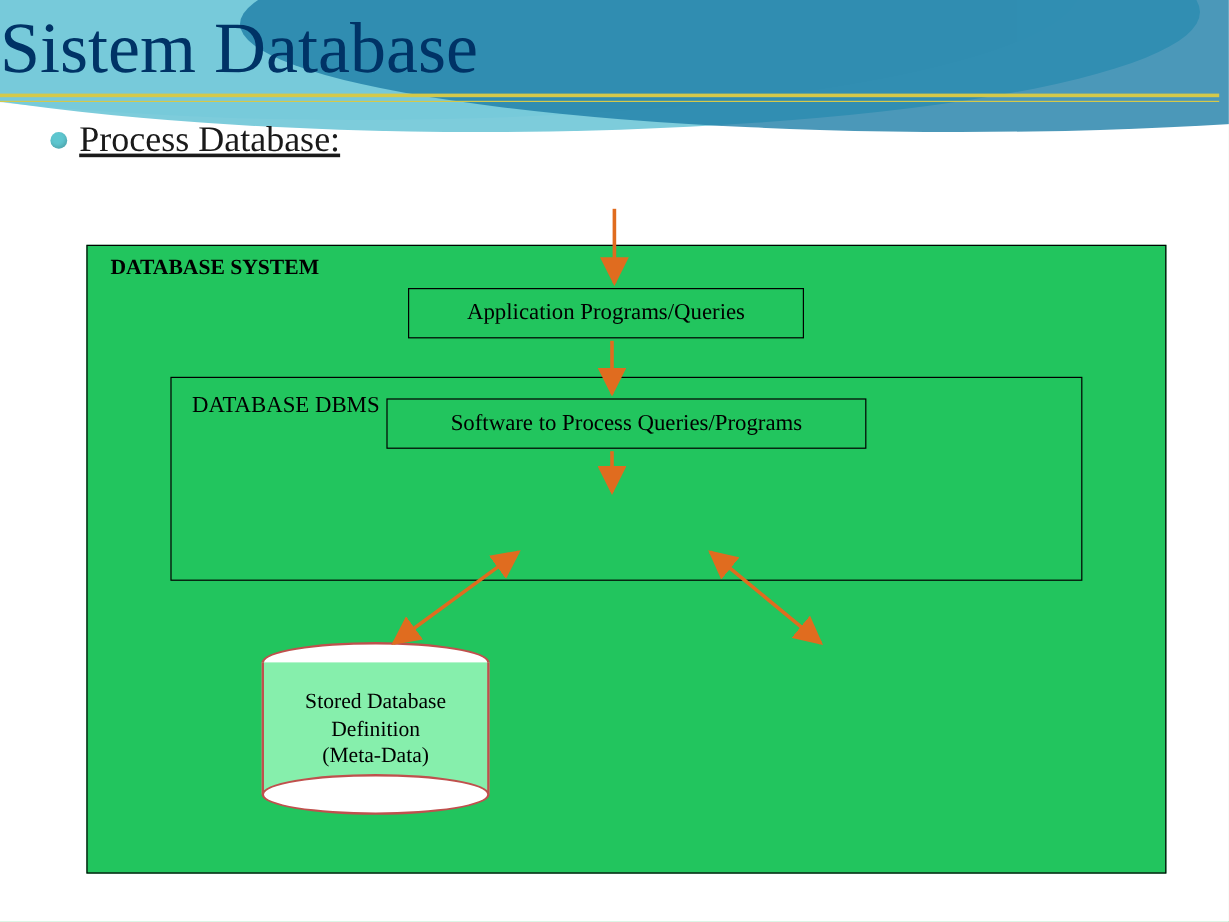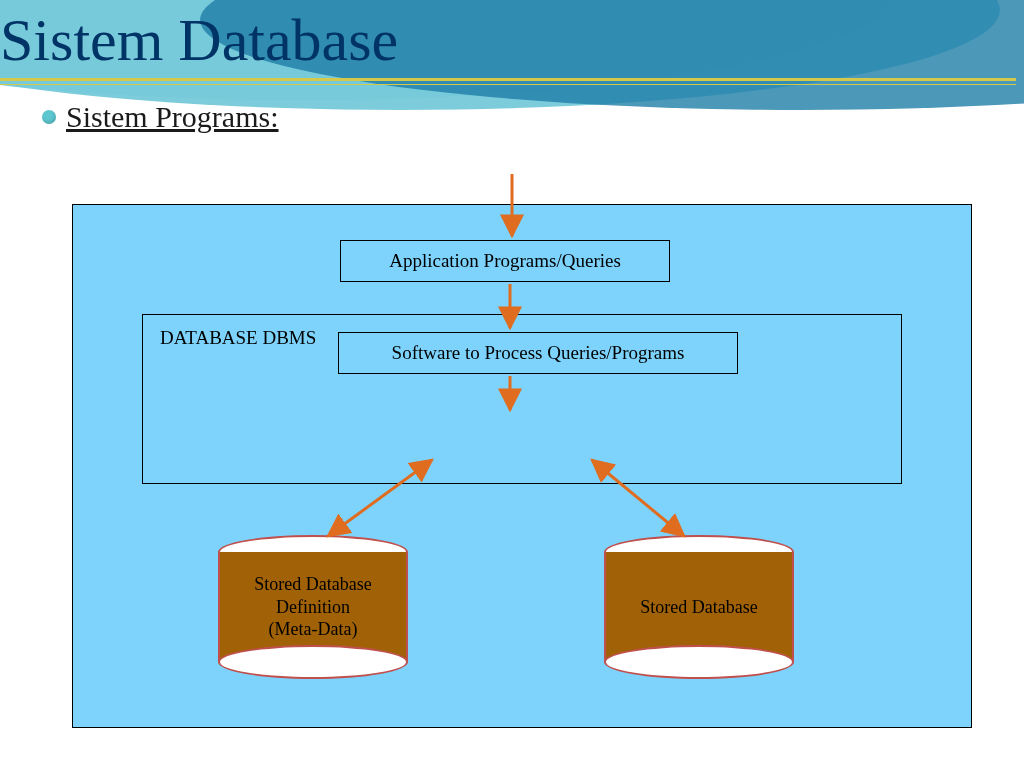--- a/index.html
+++ b/index.html
@@ -75,21 +75,21 @@
     height: 600px;
   }
   .label {
     position: absolute;
     font-size: 19px;
     white-space: nowrap;
   }
   .box {
     position: absolute;
     border: 1.5px solid #000;
-    background: #7dd3fc;
+    background: #22c55e;
     box-sizing: border-box;
   }
   .center-box {
     display: flex;
     align-items: center;
     justify-content: center;
     text-align: center;
     font-size: 19px;
     padding: 4px 8px;
   }
@@ -98,21 +98,21 @@
   
   .cyl {
     position: absolute;
     width: 190px;
   }
   .cyl .body {
     position: relative;
     height: 110px;
     border-left: 2px solid #c0504d;
     border-right: 2px solid #c0504d;
-    background: #a16207;
+    background: #86efac;
     box-sizing: border-box;
     display: flex;
     align-items: center;
     justify-content: center;
     text-align: center;
     font-size: 18px;
     line-height: 1.25;
   }
   .cyl .cap {
     position: absolute;
@@ -142,57 +142,51 @@
 
   <div class="swoosh sw1"></div>
   <div class="swoosh sw2"></div>
   <div class="swoosh sw3"></div>
 
   <div class="title">Sistem Database</div>
   <div class="title-underline"></div>
 
   <div class="bullet-row">
     <div class="bullet-dot"></div>
-    <div class="bullet-text">Sistem Programs:</div>
+    <div class="bullet-text">Process Database:</div>
   </div>
 
   <div class="diagram">
 
 
     <div class="box" style="left:40px; top:56px; width:900px; height:524px;"></div>
+    <div class="label bold" style="left:60px; top:64px; font-size:18px;">DATABASE SYSTEM</div>
 
     <div class="box center-box" style="left:308px; top:92px; width:330px; height:42px;">
       <span>Application Programs/Queries</span>
     </div>
 
     <div class="box" style="left:110px; top:166px; width:760px; height:170px;"></div>
     <div class="label" style="left:128px; top:178px; font-size:19px; line-height:1.25;">
       <span>DATABASE DBMS</span>
     </div>
 
-    <div class="box center-box" style="left:306px; top:184px; width:400px; height:42px;">
+    <div class="box center-box" style="left:290px; top:184px; width:400px; height:42px;">
       <span>Software to Process Queries/Programs</span>
     </div>
 
 
     <div class="cyl" style="left:186px; top:404px;">
       <div class="cap top"></div>
       <div class="body">
         <span>Stored Database Definition<br>(Meta-Data)</span>
       </div>
       <div class="cap bot"></div>
     </div>
 
-    <div class="cyl" style="left:572px; top:404px;">
-      <div class="cap top"></div>
-      <div class="body">
-        <span>Stored Database</span>
-      </div>
-      <div class="cap bot"></div>
-    </div>
 
     <svg class="arrows">
       <defs>
         <marker id="ah" viewBox="0 0 10 10" refX="9" refY="5" markerWidth="8" markerHeight="8" orient="auto-start-reverse">
           <path d="M0,0 L10,5 L0,10 z" fill="#e06c1f"></path>
         </marker>
       </defs>
 
       <line x1="480" y1="26" x2="480" y2="88" stroke="#e06c1f" stroke-width="3" marker-end="url(#ah)"></line>
 

